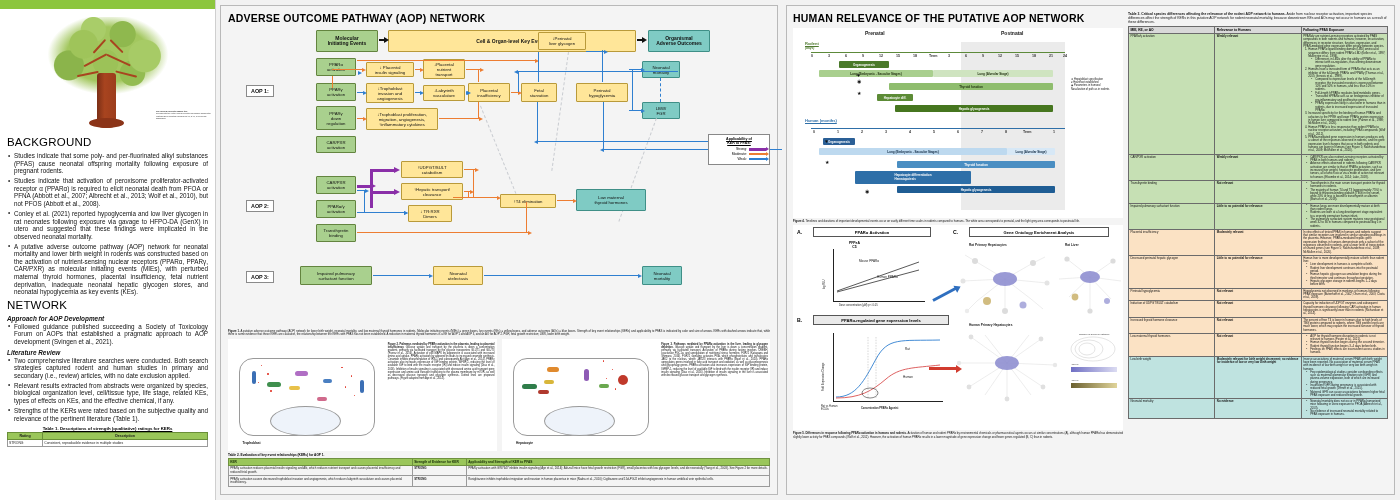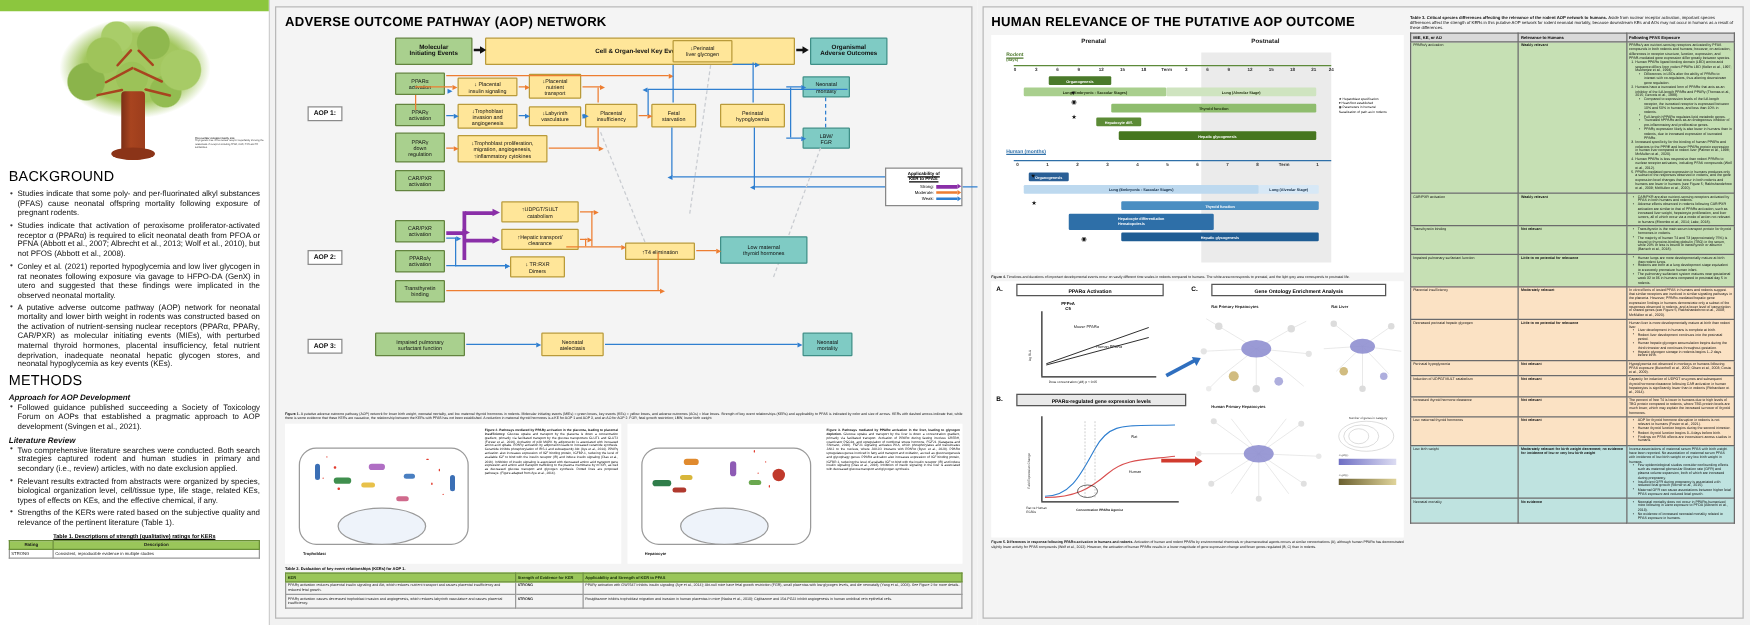--- a/index.html
+++ b/index.html
@@ -193,21 +193,21 @@
 
     <div class="c1pad">
       <h2 class="sec">BACKGROUND</h2>
       <ul class="bul">
         <li>Studies indicate that some poly- and per-fluorinated alkyl substances (PFAS) cause neonatal offspring mortality following exposure of pregnant rodents.</li>
         <li>Studies indicate that activation of peroxisome proliferator-activated receptor α (PPARα) is required to elicit neonatal death from PFOA or PFNA (Abbott et al., 2007; Albrecht et al., 2013; Wolf et al., 2010), but not PFOS (Abbott et al., 2008).</li>
         <li>Conley et al. (2021) reported hypoglycemia and low liver glycogen in rat neonates following exposure via gavage to HFPO-DA (GenX) in utero and suggested that these findings were implicated in the observed neonatal mortality.</li>
         <li>A putative adverse outcome pathway (AOP) network for neonatal mortality and lower birth weight in rodents was constructed based on the activation of nutrient-sensing nuclear receptors (PPARα, PPARγ, CAR/PXR) as molecular initiating events (MIEs), with perturbed maternal thyroid hormones, placental insufficiency, fetal nutrient deprivation, inadequate neonatal hepatic glycogen stores, and neonatal hypoglycemia as key events (KEs).</li>
       </ul>
 
-      <h2 class="sec">METHODS</h2>
+      <h2 class="sec">NETWORK</h2>
       <div class="subh">Approach for AOP Development</div>
       <ul class="bul">
         <li>Followed guidance published succeeding a Society of Toxicology Forum on AOPs that established a pragmatic approach to AOP development (Svingen et al., 2021).</li>
       </ul>
       <div class="subh">Literature Review</div>
       <ul class="bul">
         <li>Two comprehensive literature searches were conducted. Both search strategies captured rodent and human studies in primary and secondary (i.e., review) articles, with no date exclusion applied.</li>
         <li>Relevant results extracted from abstracts were organized by species, biological organization level, cell/tissue type, life stage, related KEs, types of effects on KEs, and the effective chemical, if any.</li>
         <li>Strengths of the KERs were rated based on the subjective quality and relevance of the pertinent literature (Table 1).</li>
       </ul>
@@ -454,21 +454,21 @@
         </tr>
       </tbody>
         </table>
     </div>
   </div>
 
   <div class="col3">
     <div class="panel3">
 
       <div class="c3left">
-        <h1 class="panelttl">HUMAN RELEVANCE OF THE PUTATIVE AOP OUTCOME</h1>
+        <h1 class="panelttl">HUMAN RELEVANCE OF THE PUTATIVE AOP NETWORK</h1>
 
         <div class="timeline">
           <div class="tl-white"></div>
           <div class="tl-grey"></div>
 
           <div class="tl-phase" style="left:72px;top:2px;">Prenatal</div>
           <div class="tl-phase" style="left:208px;top:2px;">Postnatal</div>
 
           <div class="tl-sp" style="left:12px;top:13px;color:#4f7a2f;">Rodent</div>
           <div class="tl-sp" style="left:12px;top:18px;color:#4f7a2f;text-decoration:none;font-size:3.2px;">(days)</div>

